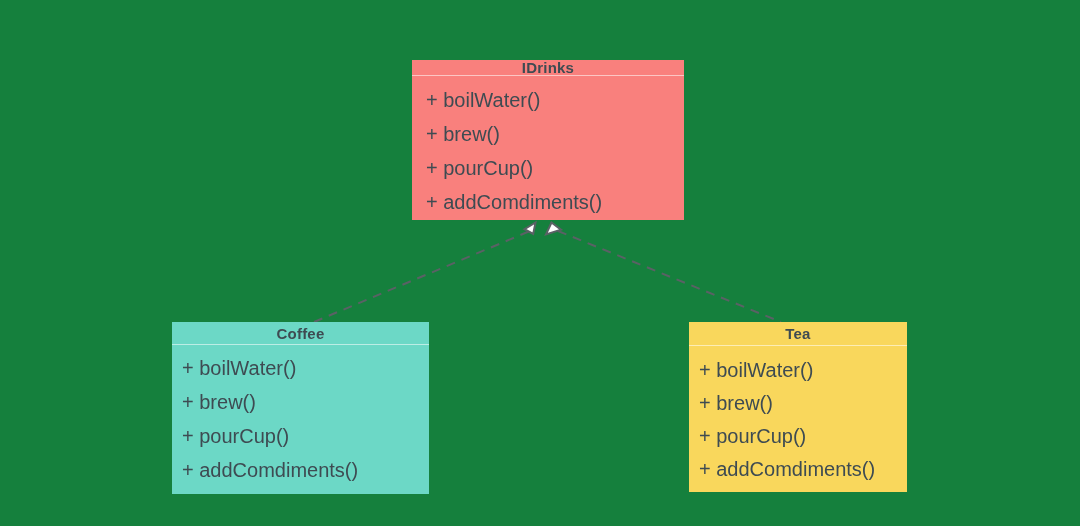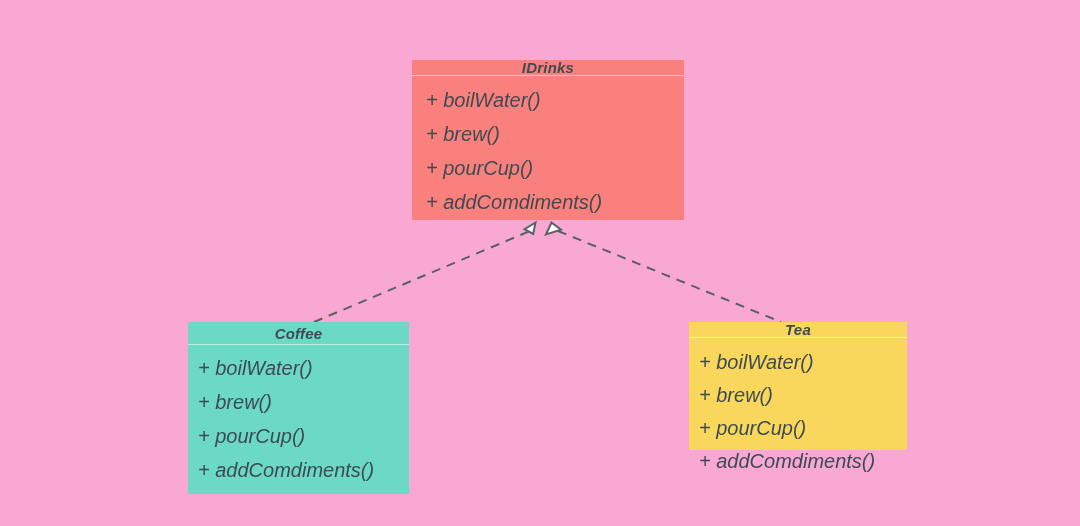--- a/index.html
+++ b/index.html
@@ -11,22 +11,21 @@
     width: 1080px;
     height: 526px;
     background: #ffffff;
     font-family: "Liberation Sans", sans-serif;
     overflow: hidden;
   }
   #canvas {
     position: relative;
     width: 1080px;
     height: 526px;
-    background: #f9a8d4;
-    font-style: italic;
+    background: #15803d;
   }
   #edges {
     position: absolute;
     left: 0;
     top: 0;
     width: 1080px;
     height: 526px;
     pointer-events: none;
   }
 
@@ -74,36 +73,36 @@
     width: 272px;
     height: 160px;
     background: #F9807D;
   }
   #class-idrinks .uml-title { height: 26px; }
   #class-idrinks .uml-members { padding: 14px 0 0 14px; }
   #class-idrinks .uml-member { margin-bottom: 14px; }
 
   
   #class-coffee {
-    left: 188px;
+    left: 172px;
     top: 322px;
-    width: 221px;
+    width: 257px;
     height: 172px;
     background: #6CD8C6;
   }
   #class-coffee .uml-title { height: 34px; }
   #class-coffee .uml-members { padding: 13px 0 0 10px; }
   #class-coffee .uml-member { margin-bottom: 14px; }
 
   
   #class-tea {
     left: 689px;
     top: 322px;
     width: 218px;
-    height: 128px;
+    height: 170px;
     background: #F9D75C;
   }
   #class-tea .uml-title { height: 34px; }
   #class-tea .uml-members { padding: 14px 0 0 10px; }
   #class-tea .uml-member { margin-bottom: 13px; }
 </style>
 </head>
 <body>
 
 <div id="canvas">

